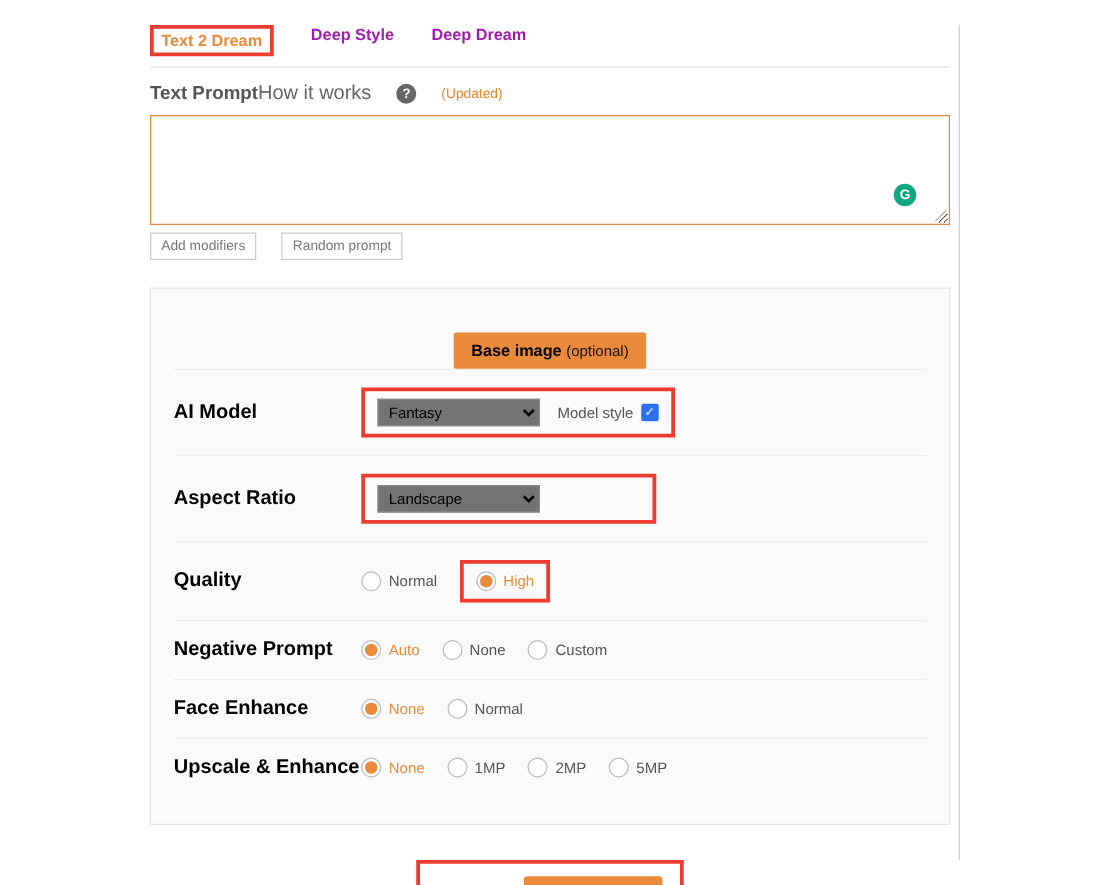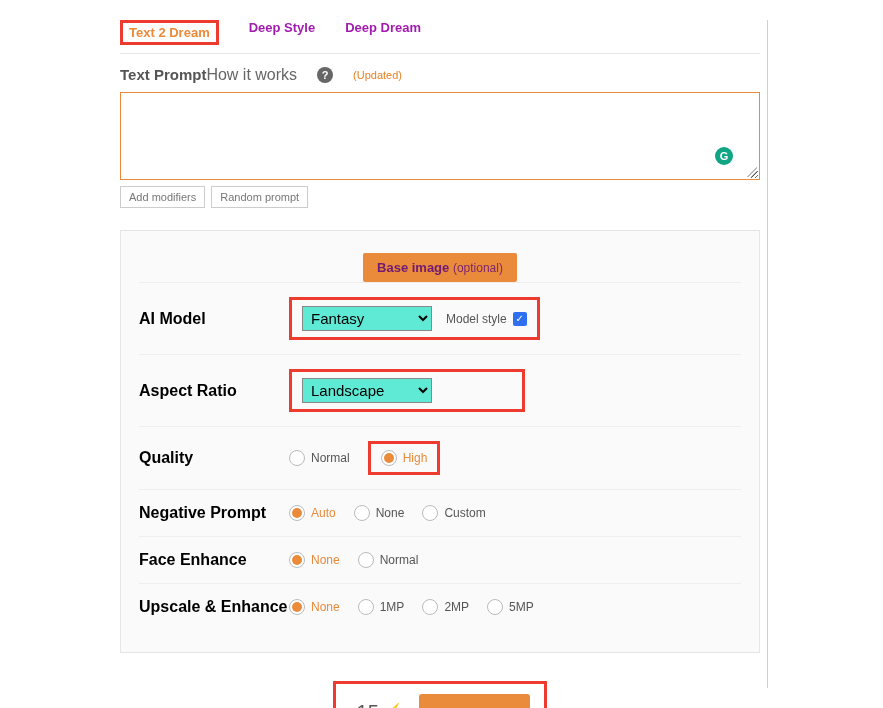--- a/index.html
+++ b/index.html
@@ -119,38 +119,39 @@
       linear-gradient(135deg, transparent 50%, #bbb 50%, #bbb 60%, transparent 60%, transparent 70%, #bbb 70%, #bbb 80%, transparent 80%);
   }
   .small-btn {
     border: 1px solid #ccc;
     background: #fff;
     font-size: 11px;
     color: #777;
     padding: 4px 8px;
     cursor: pointer;
   }
-  .btn-row { margin-top: 6px; display: flex; gap: 6px; }
+  .btn-row { margin-top: 6px; display: flex; gap: 20px; }
   
   .panel {
     margin-top: 22px;
     border: 1px solid #e5e5e5;
     background: #fafafa;
     padding: 22px 18px;
   }
   .center { text-align: center; }
   .base-btn {
     background: #e98b3a;
-    color: #701a75;
+    color: #000000;
     border: none;
     padding: 7px 14px;
     font-size: 13px;
     font-weight: 600;
     cursor: pointer;
     border-radius: 2px;
+    margin-top: 13px;
   }
   .base-btn .opt { font-weight: 400; font-size: 12px; opacity: 0.9; }
   .row {
     display: flex;
     align-items: center;
     padding: 14px 0;
     border-top: 1px solid #eee;
     margin-top: 0;
   }
   .row:first-of-type { margin-top: 18px; }
@@ -162,24 +163,24 @@
   }
   .row-controls {
     flex: 1;
     display: flex;
     align-items: center;
     gap: 18px;
     font-size: 12px;
     color: #555;
   }
   select {
-    font-size: 15px;
+    font-size: 12px;
     padding: 2px 4px;
     border: 1px solid #888;
-    background: #5eead4;
+    background: #737373;
     min-width: 130px;
   }
   .hl-box {
     border: 3px solid #ee3b2f;
     padding: 6px 10px;
     display: inline-flex;
     align-items: center;
     gap: 14px;
   }
   .radio {

